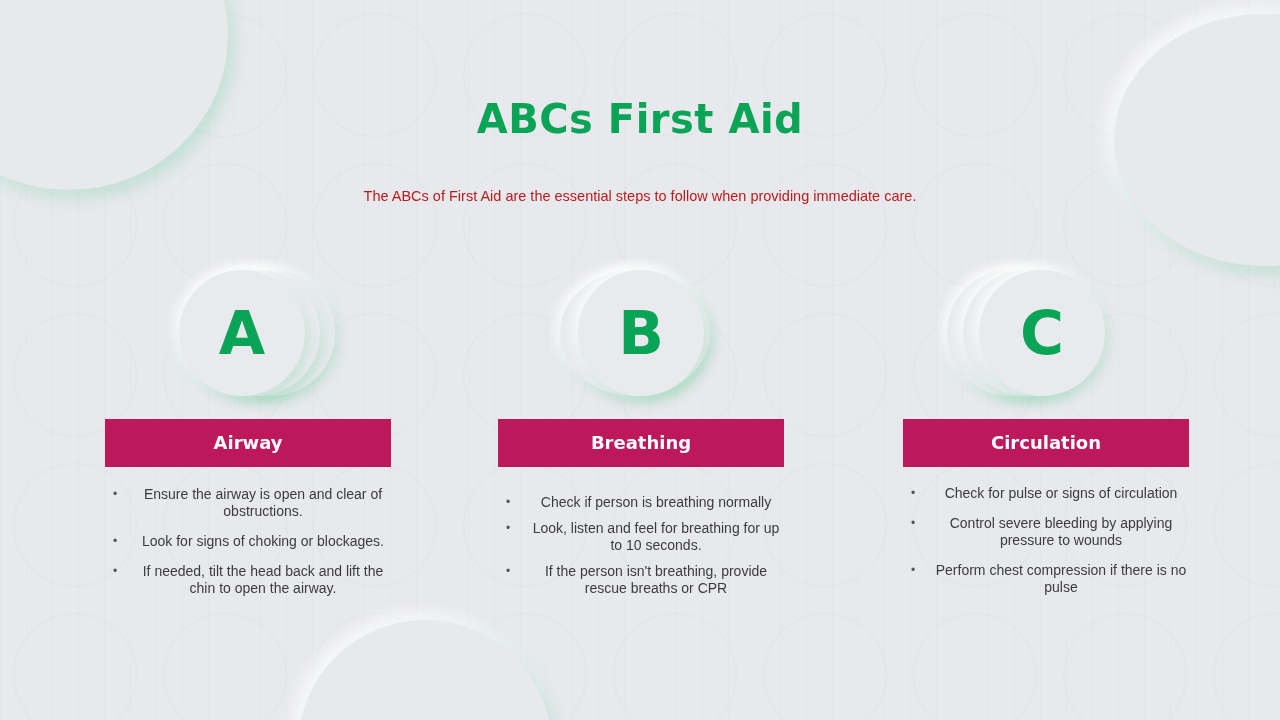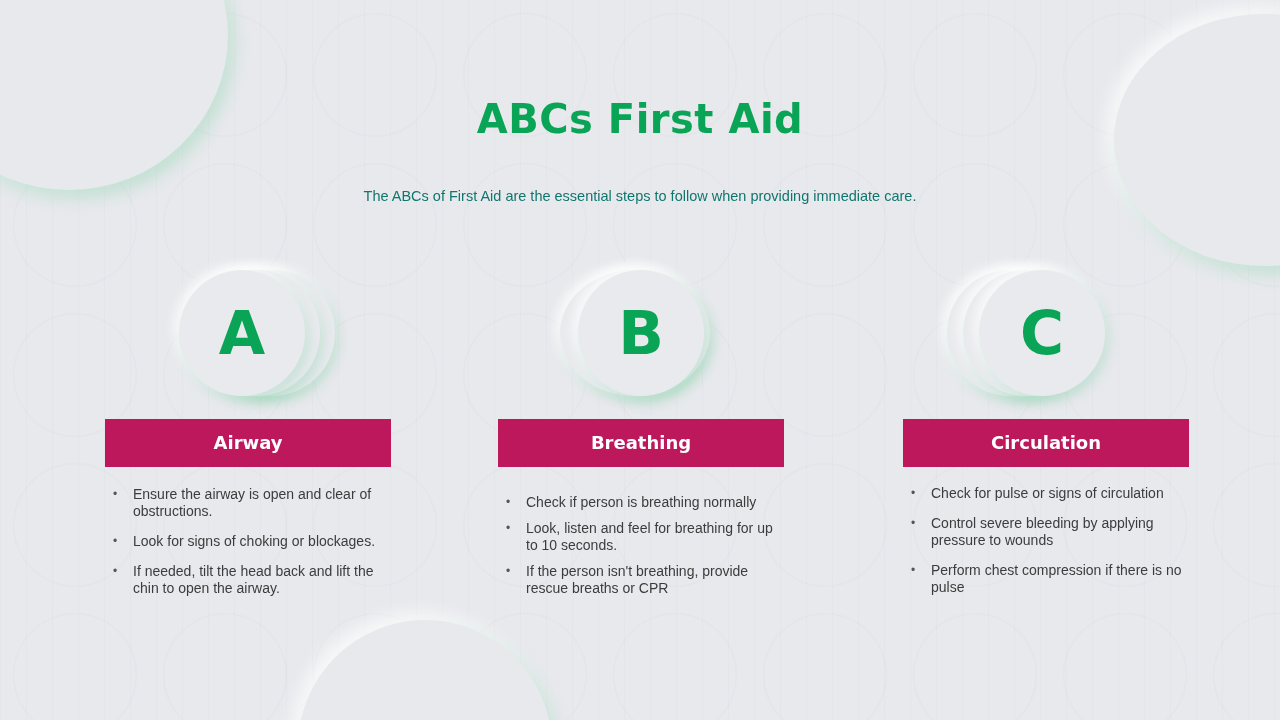--- a/index.html
+++ b/index.html
@@ -30,21 +30,21 @@
   .deco.bc { left: 298px; top: 620px; width: 254px; height: 254px; }
 
   .title {
     position: absolute; left: 0; width: 1280px; top: 96px;
     text-align: center; color: #0aa457;
     font-family: "DejaVu Sans", sans-serif; font-weight: bold;
     font-size: 40px; letter-spacing: 0.5px;
   }
   .subtitle {
     position: absolute; left: 0; width: 1280px; top: 188px;
-    text-align: center; color: #0f766e; font-size: 14.5px; line-height: 17px;
+    text-align: center; color: #b91c1c; font-size: 14.5px; line-height: 17px;
   }
 
   .col { position: absolute; top: 0; width: 286px; }
   .col.a { left: 105px; }
   .col.b { left: 498px; }
   .col.c { left: 903px; }
 
   .circle-wrap { position: absolute; top: 270px; width: 170px; height: 130px; }
   .ring {
     position: absolute; top: 0; width: 126px; height: 126px; border-radius: 50%;
@@ -59,21 +59,21 @@
 
   .header-bar {
     position: absolute; top: 419px; left: 0; width: 286px; height: 48px;
     background: #be185d; color: #ffffff; text-align: center;
     line-height: 48px; font-family: "DejaVu Sans", sans-serif; font-weight: bold; font-size: 18px;
   }
 
   ul.bullets { position: absolute; left: 8px; width: 280px; list-style: none; }
   ul.bullets li {
     position: relative; padding-left: 20px; color: #3c3c3c;
-    font-size: 14px; line-height: 17px; margin-bottom: 13px;
+    font-size: 14px; line-height: 17px; margin-bottom: 13px; text-align: center;
   }
   ul.bullets li::before {
     content: "\2022"; position: absolute; left: 0; top: 0; font-size: 12px; color: #555;
   }
 </style>
 </head>
 <body>
 
 <div class="slide">
   <div class="pattern"></div>

